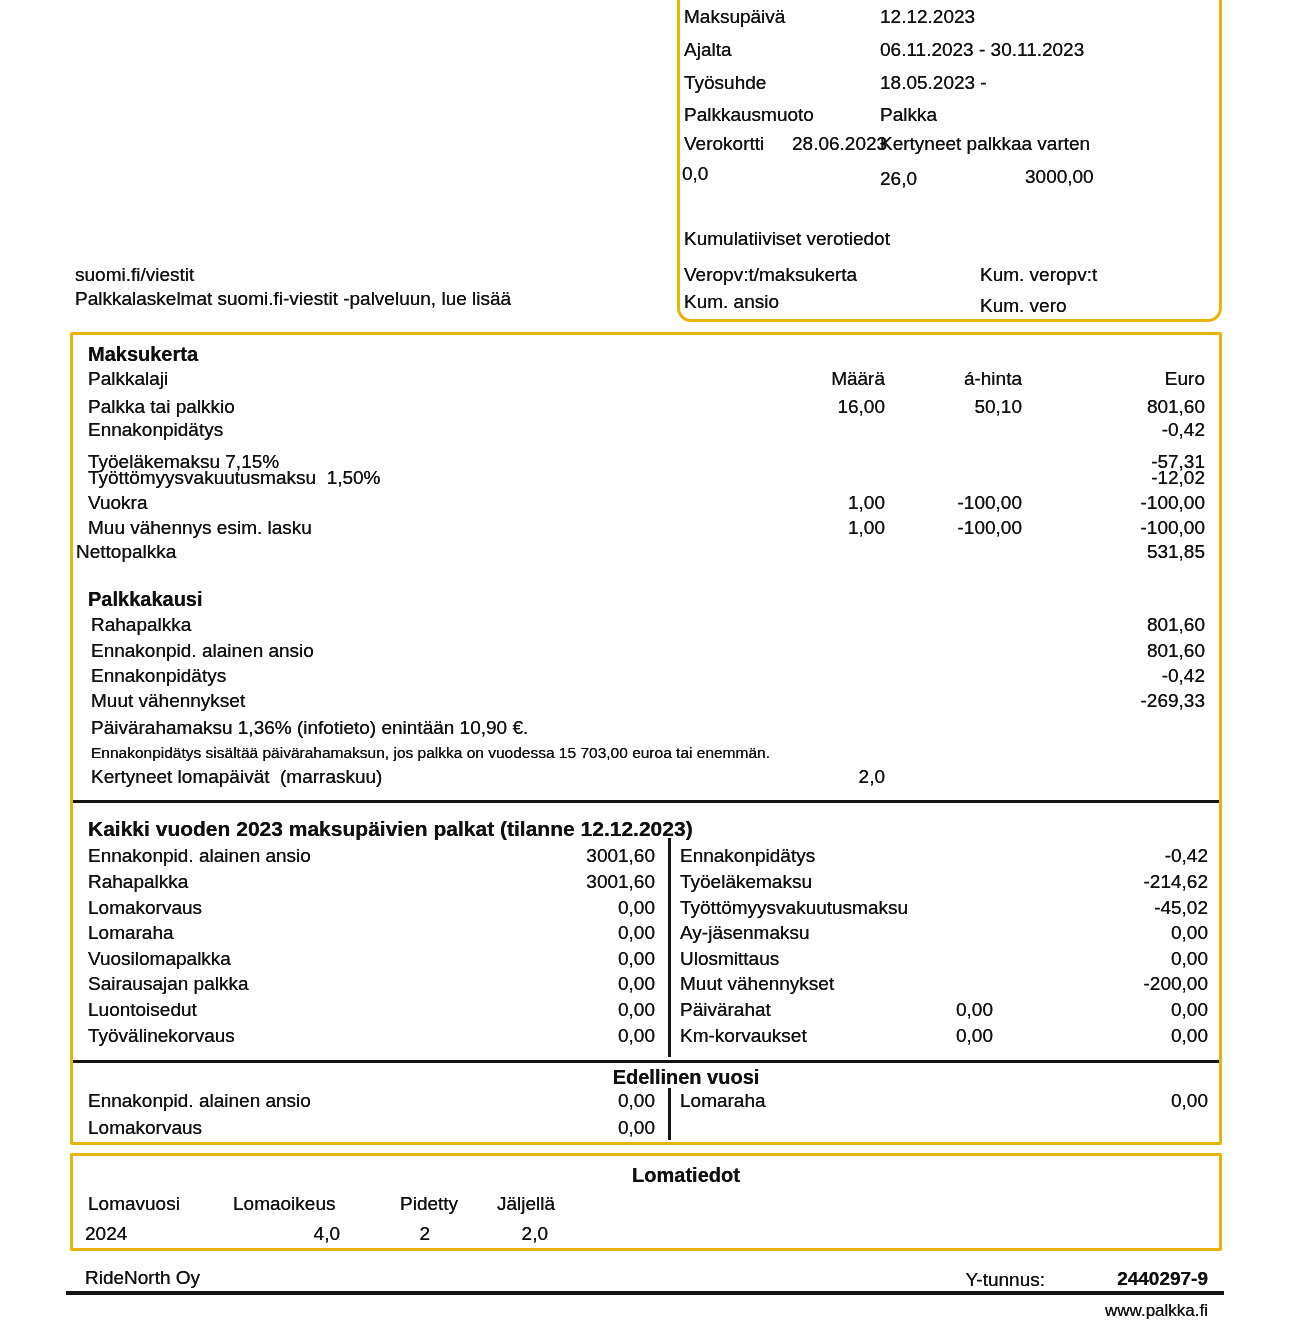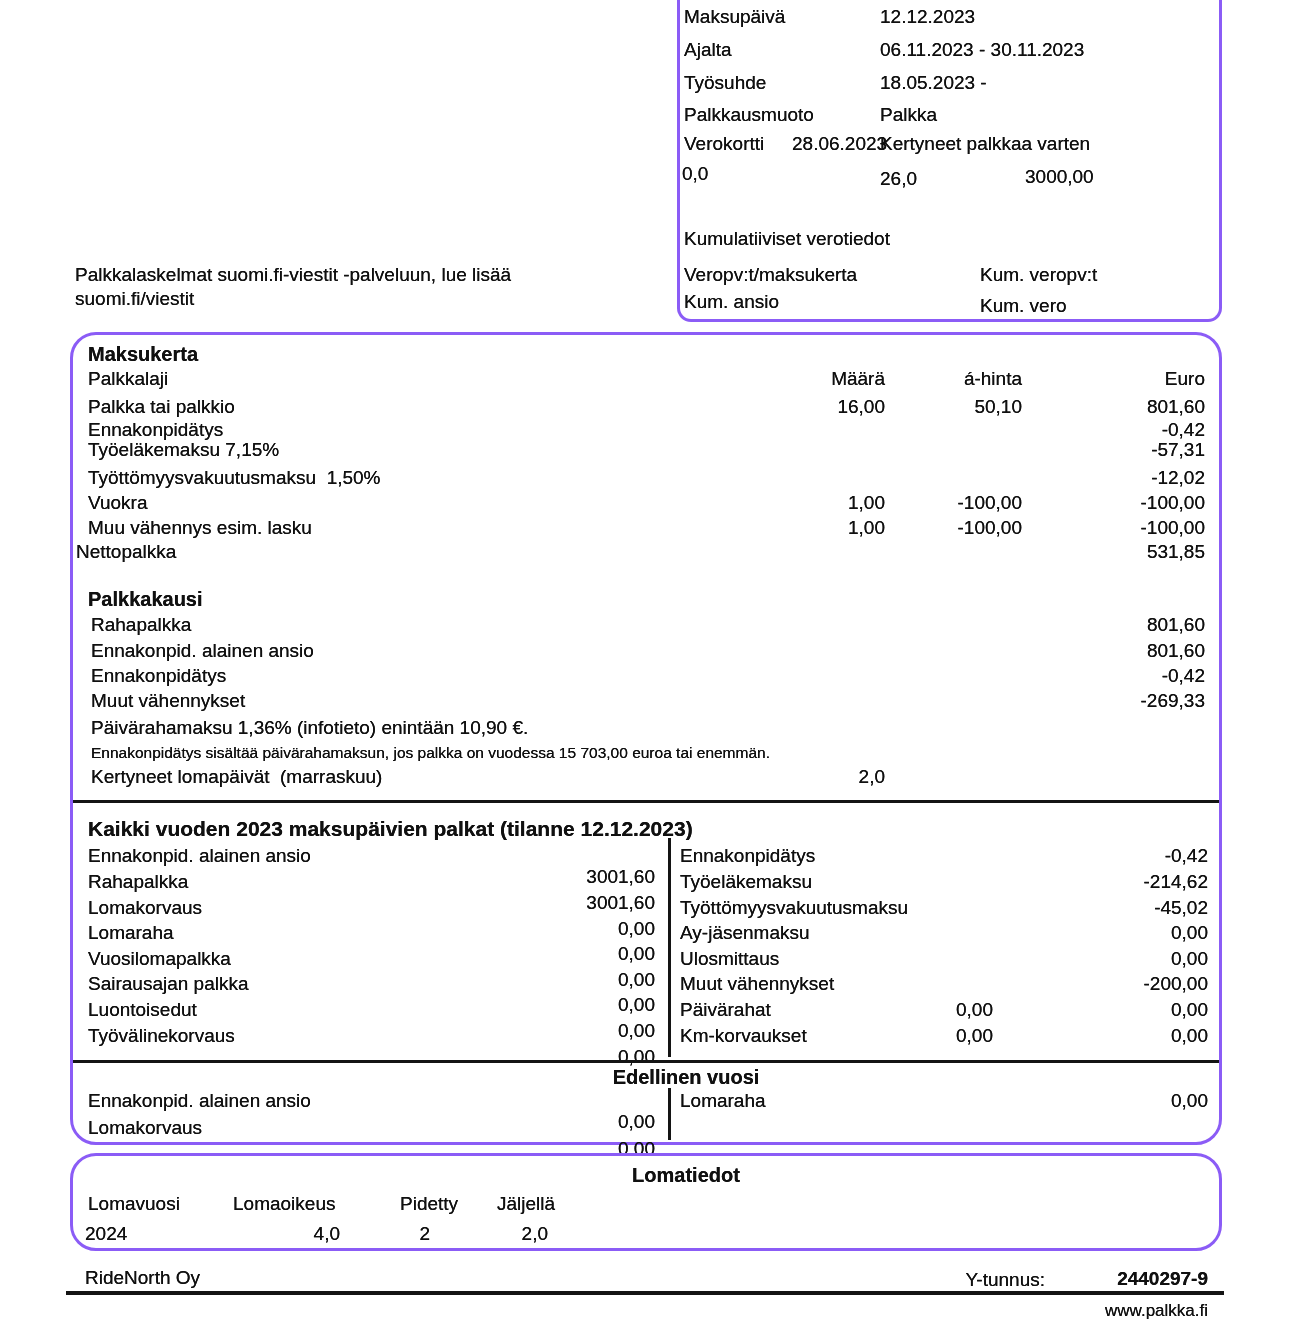--- a/index.html
+++ b/index.html
@@ -3,34 +3,34 @@
 <meta charset="utf-8">
 <style>
   html,body{margin:0;padding:0;}
   body{
     width:1290px;height:1336px;background:#ffffff;position:relative;overflow:hidden;
     font-family:"Liberation Sans","DejaVu Sans",sans-serif;
     color:#101010;
     text-shadow:0 0 0.5px currentColor; 
   }
   .abs{position:absolute;}
-  .box{position:absolute;border:3px solid #8b5cf6;border-radius:26px;background:#fff;box-sizing:border-box;}
+  .box{position:absolute;border:3px solid #eab308;border-radius:2px;background:#fff;box-sizing:border-box;}
   .t{font-size:19px;white-space:pre;line-height:24px;}
   .small{font-size:15.5px;white-space:pre;}
   .b{font-weight:bold;}
   .title{font-size:20px;font-weight:bold;white-space:pre;}
   .row{position:absolute;left:0;width:100%;height:24px;}
   .row .l{position:absolute;white-space:pre;font-size:19px;}
   .row .v{position:absolute;text-align:right;white-space:pre;font-size:19px;}
   
   .col-maara{left:612px;width:200px;}
   .col-ahinta{left:749px;width:200px;}
   .col-euro{left:929px;width:203px;}
   
-  .col-leftval{left:430px;width:152px;margin-top:21px;}
+  .col-leftval{left:430px;width:152px;}
   .rlabel{left:607px;}
   .col-midval{left:770px;width:150px;}
   .col-rightval{left:985px;width:150px;}
   .hline{position:absolute;left:0;width:100%;height:3px;background:#141414;}
   .vline{position:absolute;width:3px;background:#141414;}
   .center{left:0;width:100%;text-align:center;padding-left:40px;}
 </style>
 </head>
 <body>
 
@@ -68,22 +68,22 @@
     <span class="l" style="left:4px">Veropv:t/maksukerta</span>
     <span class="l" style="left:300px">Kum. veropv:t</span>
   </div>
   <div class="row" style="top:291px">
     <span class="l" style="left:4px;top:0">Kum. ansio</span>
     <span class="l" style="left:300px;top:4px">Kum. vero</span>
   </div>
 </div>
 
 <div class="abs" style="left:75px;top:263px;line-height:29px;">
+  <div class="t">suomi.fi/viestit</div>
   <div class="t">Palkkalaskelmat suomi.fi-viestit -palveluun, lue lisää</div>
-  <div class="t">suomi.fi/viestit</div>
 </div>
 
 <div class="box" style="left:70px;top:332px;width:1152px;height:813px;">
 
   <div class="abs title" style="left:15px;top:8px">Maksukerta</div>
   <div class="row" style="top:33px">
     <span class="l" style="left:15px">Palkkalaji</span>
     <span class="v col-maara">Määrä</span>
     <span class="v col-ahinta">á-hinta</span>
     <span class="v col-euro">Euro</span>
@@ -91,21 +91,21 @@
   <div class="row" style="top:61px">
     <span class="l" style="left:15px">Palkka tai palkkio</span>
     <span class="v col-maara">16,00</span>
     <span class="v col-ahinta">50,10</span>
     <span class="v col-euro">801,60</span>
   </div>
   <div class="row" style="top:84px">
     <span class="l" style="left:15px">Ennakonpidätys</span>
     <span class="v col-euro">-0,42</span>
   </div>
-  <div class="row" style="top:104px">
+  <div class="row" style="top:116px">
     <span class="l" style="left:15px">Työeläkemaksu 7,15%</span>
     <span class="v col-euro">-57,31</span>
   </div>
   <div class="row" style="top:132px">
     <span class="l" style="left:15px">Työttömyysvakuutusmaksu  1,50%</span>
     <span class="v col-euro">-12,02</span>
   </div>
   <div class="row" style="top:157px">
     <span class="l" style="left:15px">Vuokra</span>
     <span class="v col-maara">1,00</span>

